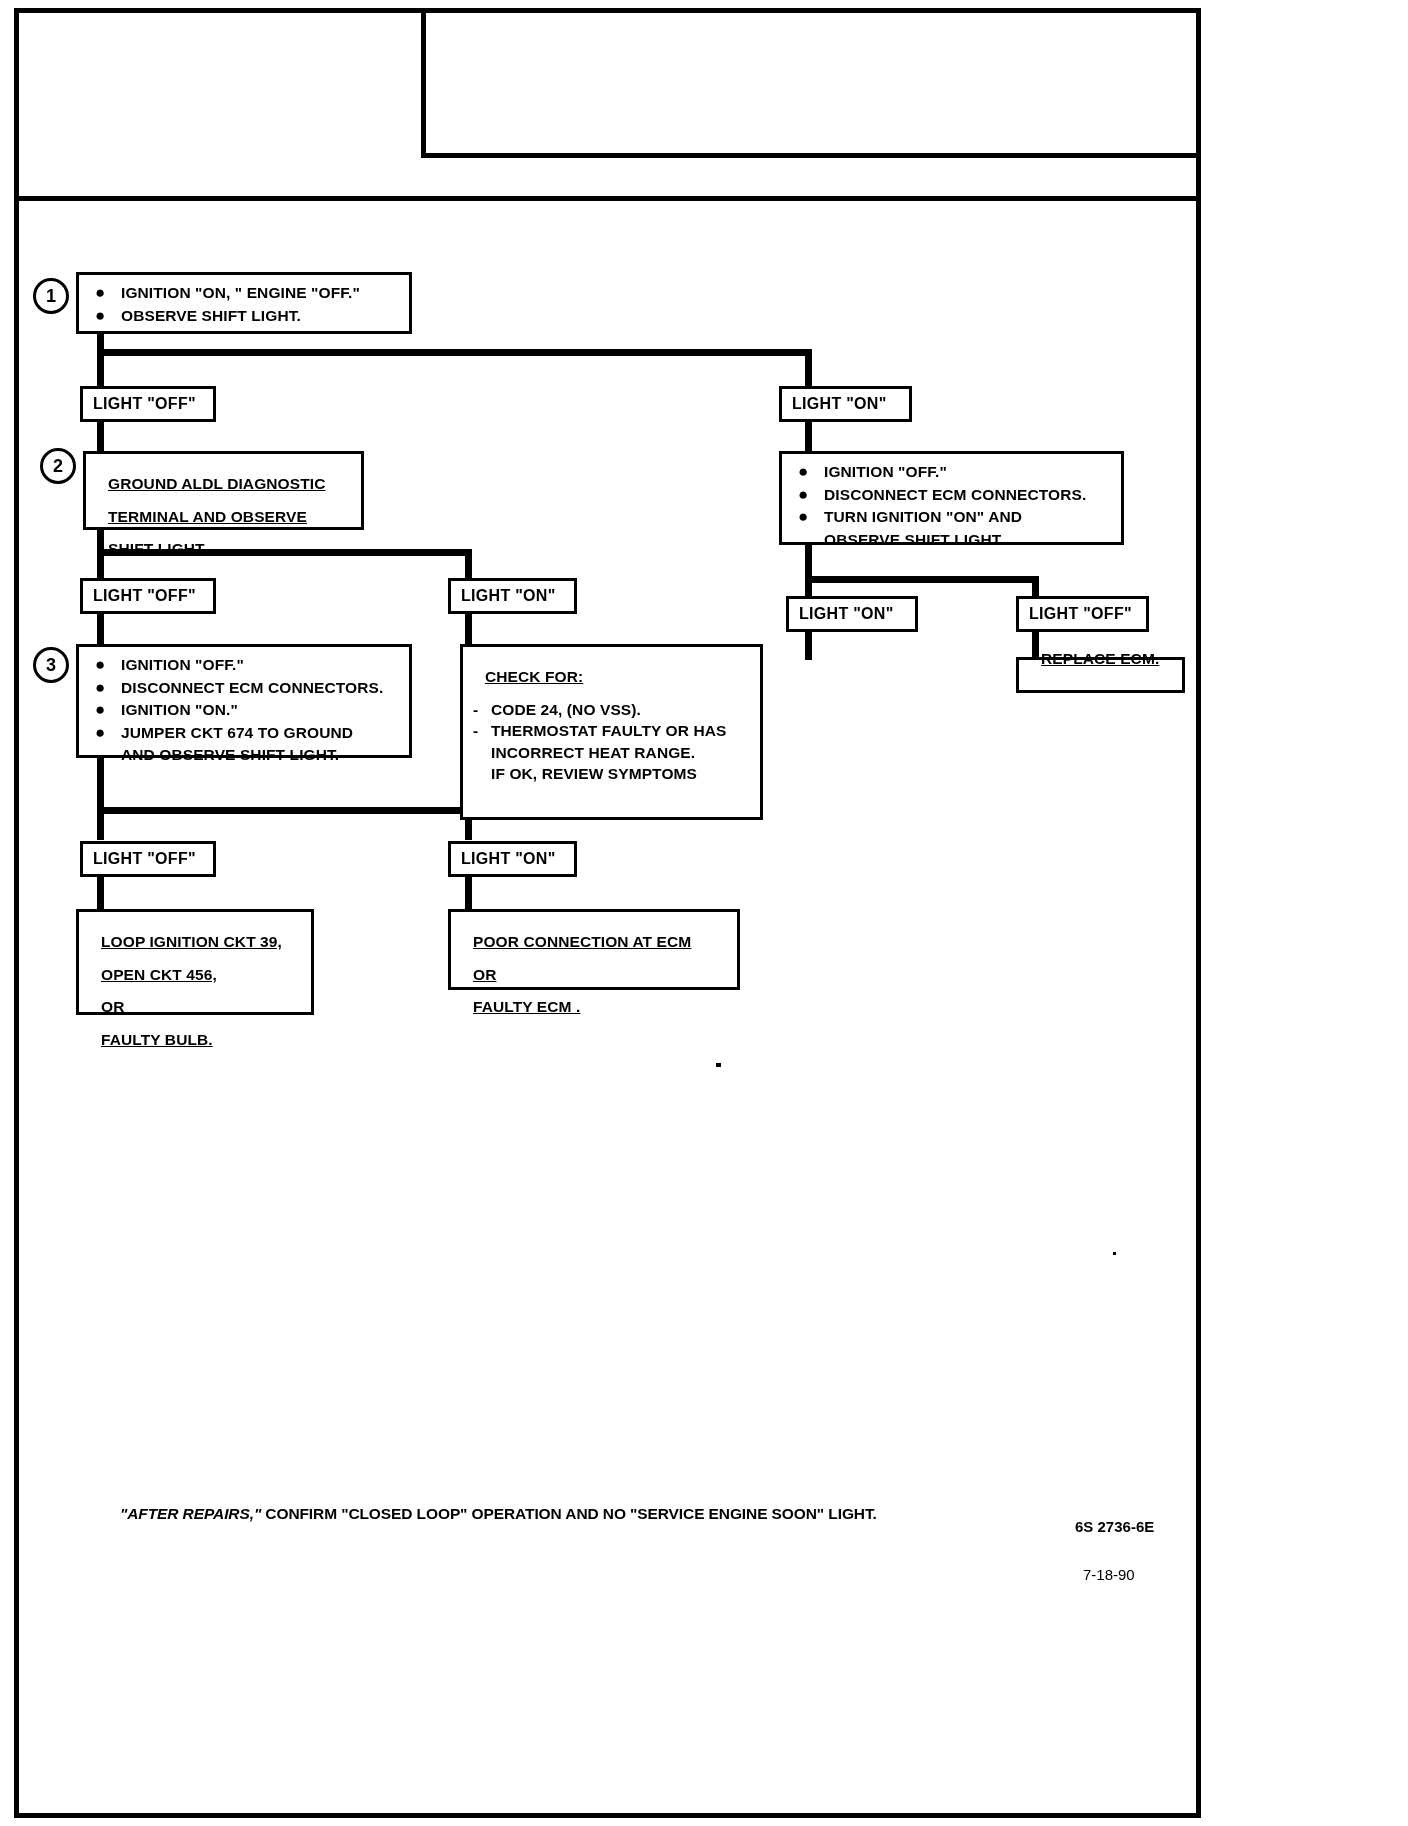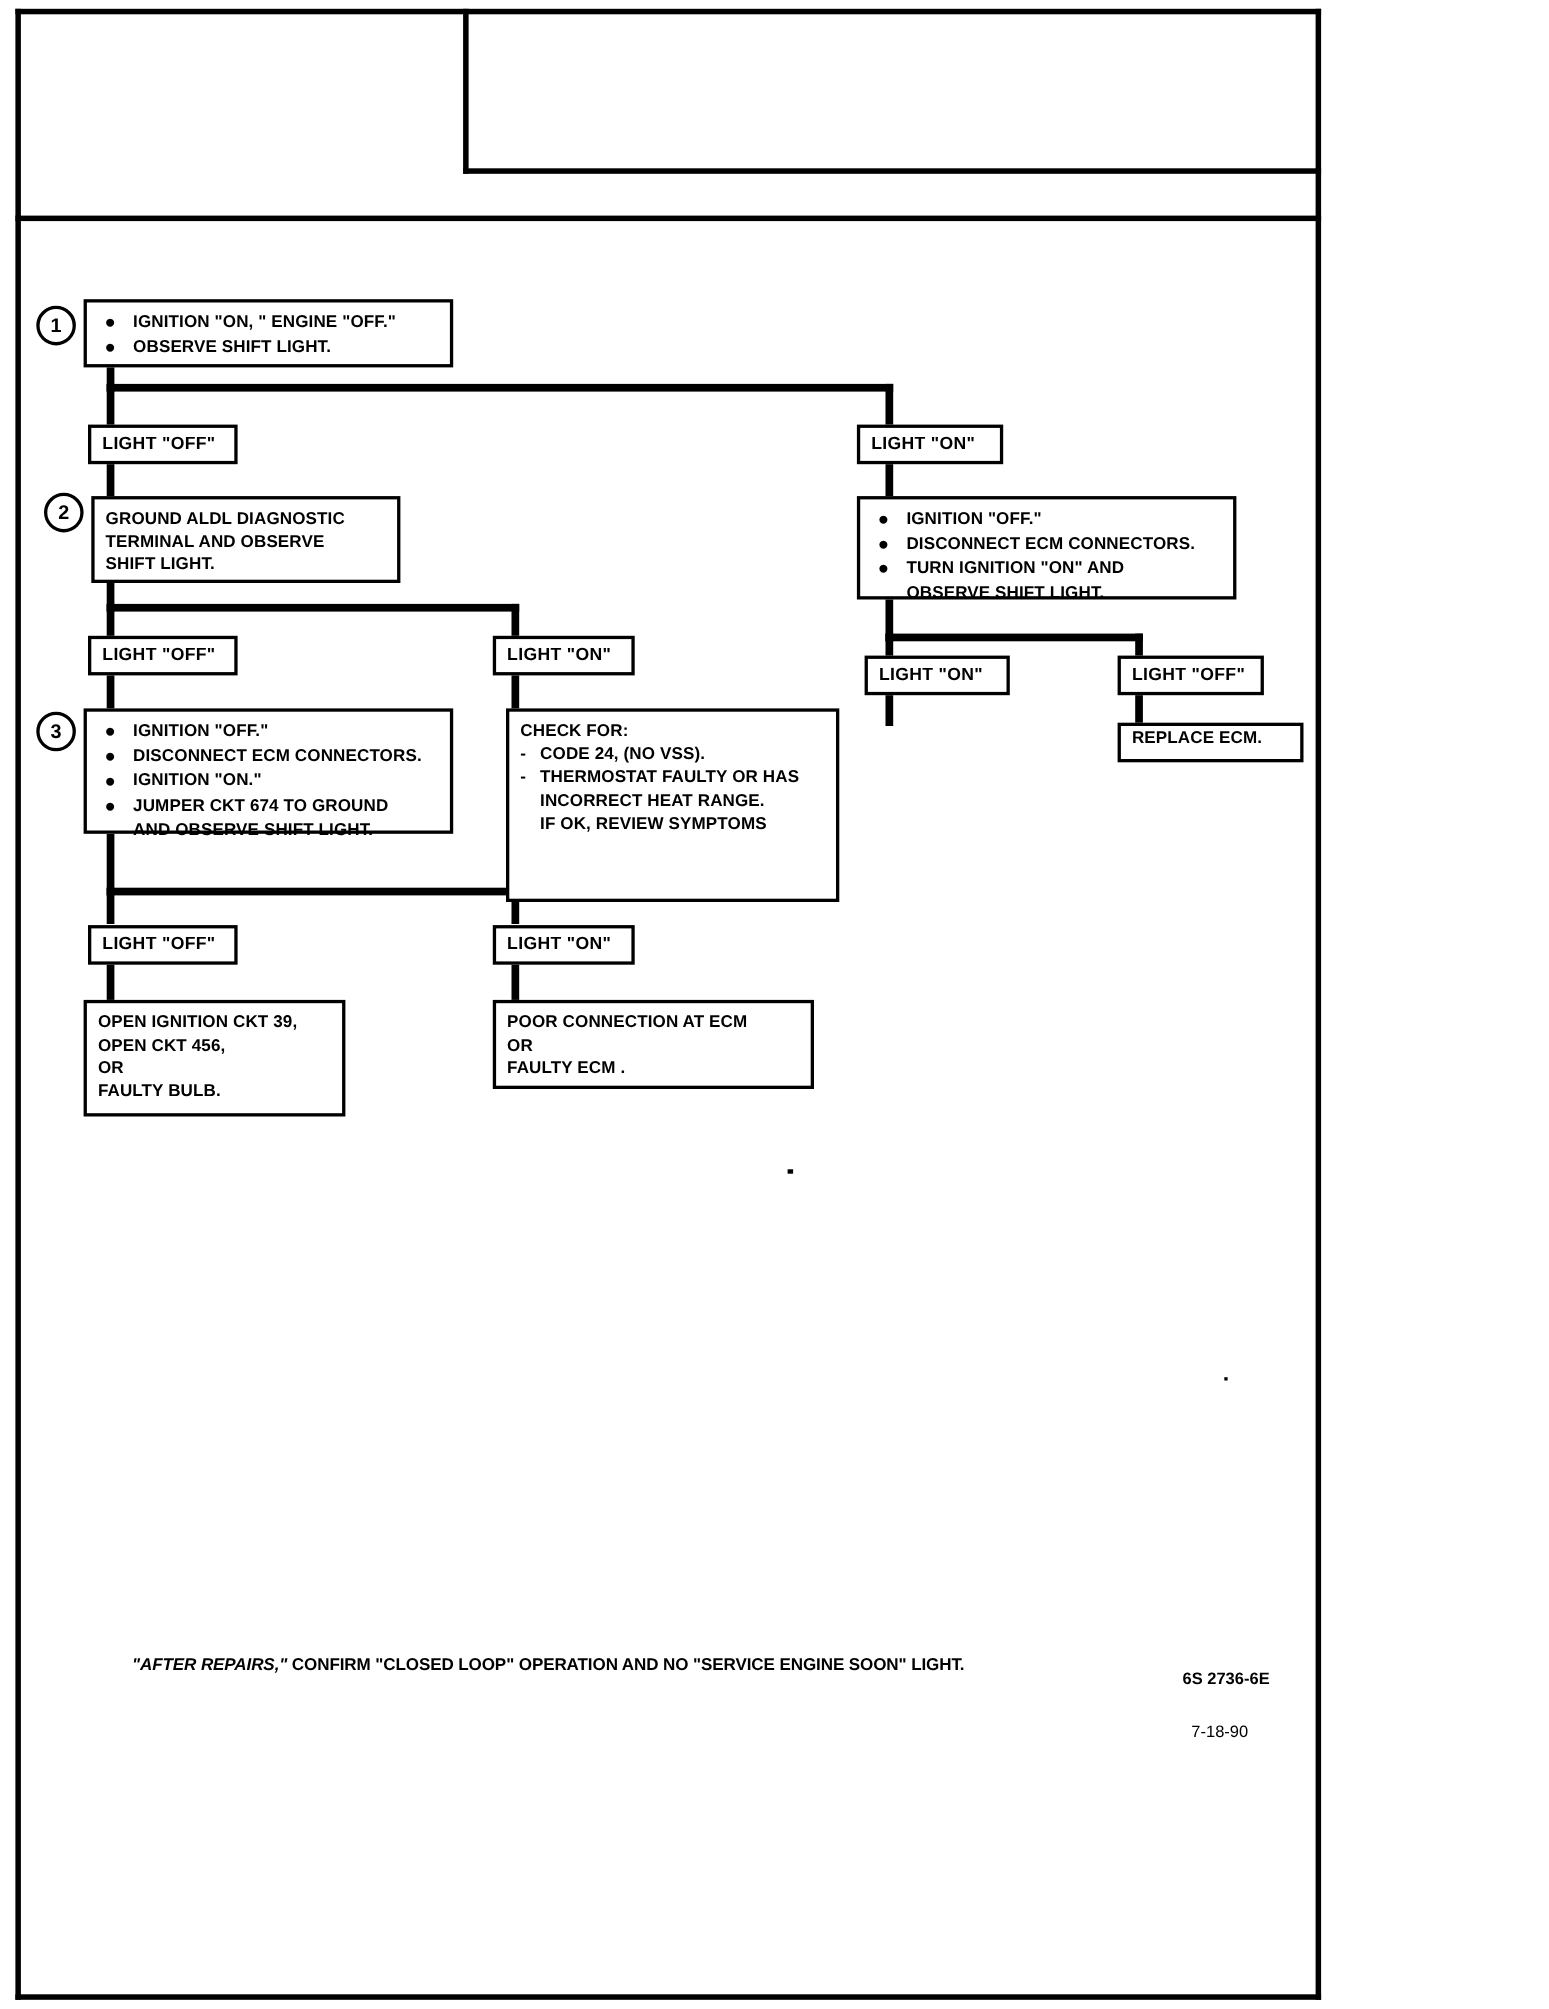--- a/index.html
+++ b/index.html
@@ -42,21 +42,21 @@
              display:flex;align-items:center;padding-left:10px;
              transform:none;}
   .text-box{font-size:15.5px;font-weight:bold;line-height:1.33;
             padding:8px 8px 8px 10px;letter-spacing:.1px;}
 
   .blist{list-style:none;margin:0;padding:0;}
   .blist li{position:relative;padding-left:32px;margin:0 0 2px 0;
             white-space:nowrap;}
   .blist li .bullet{position:absolute;left:6px;top:0px;font-size:17px;line-height:1.2;}
   .blist li.cont{padding-left:32px;}
-  .plain{margin:0;white-space:nowrap;}
+  .plain{margin:12px;white-space:nowrap;text-decoration:underline;}
   .dashlist{list-style:none;margin:0;padding:0;}
   .dashlist li{position:relative;padding-left:18px;white-space:nowrap;margin-bottom:1px;}
   .dashlist li .dash{position:absolute;left:0;top:0;}
   .dashlist li.noDash{padding-left:18px;}
 
   
   .step-circle{position:absolute;width:36px;height:36px;border:3px solid #000;
                border-radius:50%;display:flex;align-items:center;
                justify-content:center;font-size:18px;font-weight:bold;
                background:#fff;box-sizing:border-box;}
@@ -177,21 +177,21 @@
 
 
   <div class="box text-box" style="left:1016px;top:657px;width:169px;height:36px;display:flex;align-items:flex-end;">
     <p class="plain">REPLACE ECM.</p>
   </div>
 
   <div class="box label-box" style="left:80px;top:841px;width:136px;height:36px;">LIGHT "OFF"</div>
   <div class="box label-box" style="left:448px;top:841px;width:129px;height:36px;">LIGHT "ON"</div>
 
   <div class="box text-box" style="left:76px;top:909px;width:238px;height:106px;">
-    <p class="plain">OPEN IGNITION CKT 39,</p>
+    <p class="plain">LOOP IGNITION CKT 39,</p>
     <p class="plain">OPEN CKT 456,</p>
     <p class="plain">OR</p>
     <p class="plain"> FAULTY BULB.</p>
   </div>
 
   <div class="box text-box" style="left:448px;top:909px;width:292px;height:81px;">
     <p class="plain">POOR CONNECTION AT ECM</p>
     <p class="plain">OR</p>
     <p class="plain">FAULTY ECM .</p>
   </div>

